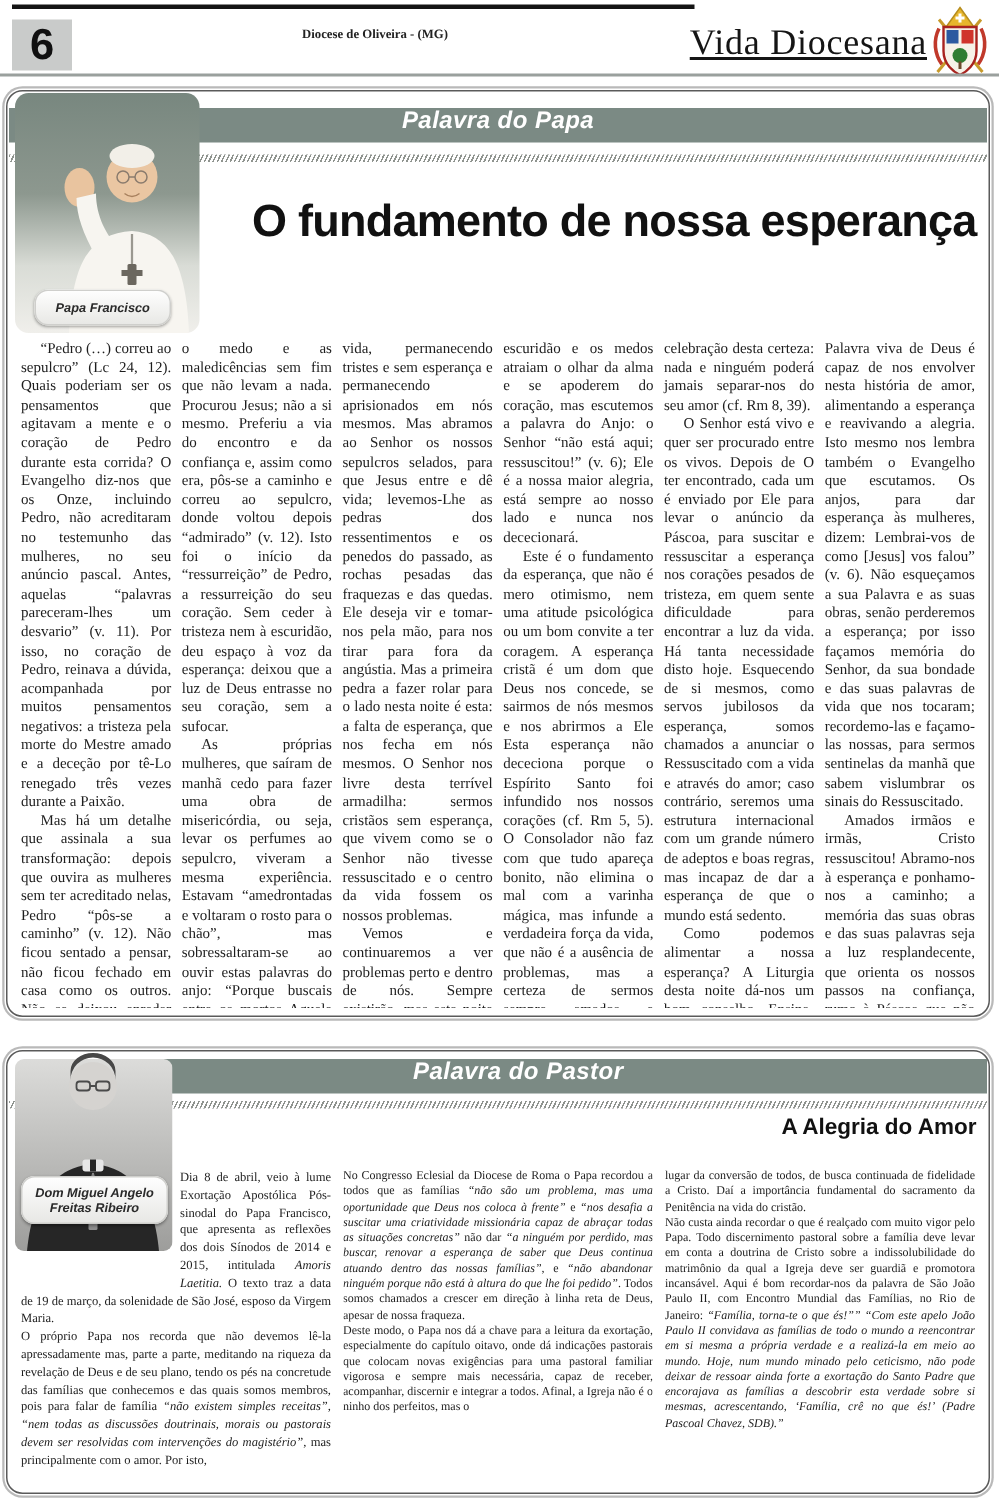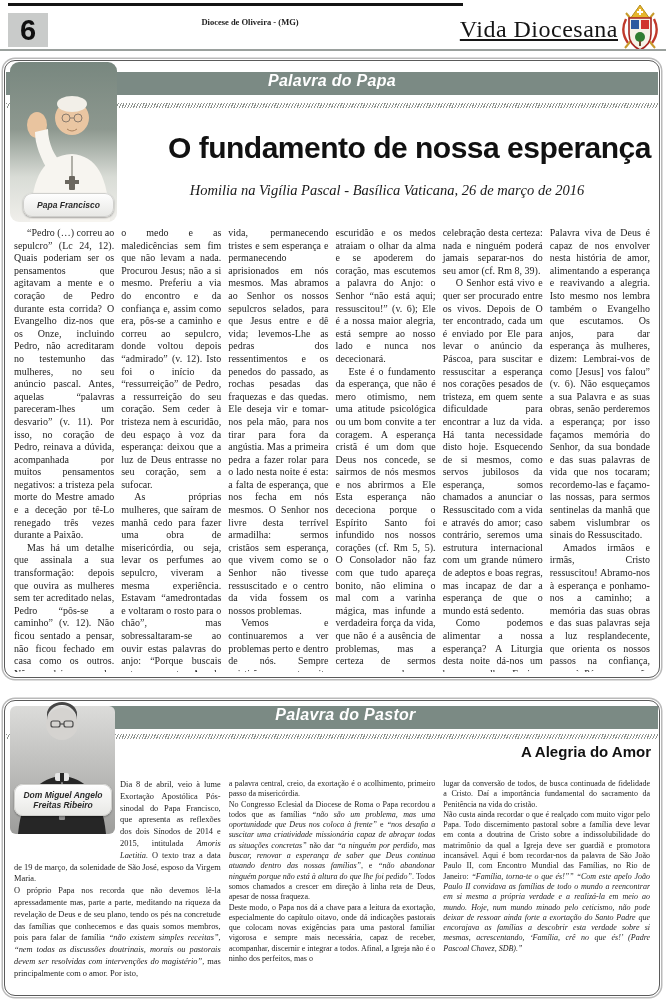--- a/index.html
+++ b/index.html
@@ -26,21 +26,21 @@
           display:flex;align-items:flex-start;justify-content:center;}
   .banner span{font-family:"Liberation Sans",sans-serif;font-weight:bold;font-style:italic;
                font-size:16px;color:#fff;letter-spacing:.3px;}
   .hatch{position:absolute;left:1px;right:1px;height:5px;
          background:repeating-linear-gradient(115deg,#8f948f 0 1px,#ffffff 1px 2.6px);}
 
   
   #papa-box{top:60px;height:616px;}
   #papa-box .banner{top:11px;}
   #papa-box .hatch{top:42px;}
-  .photo-frame{position:absolute;border-radius:9px;overflow:hidden;}
+  .photo-frame{position:absolute;border-radius:9px;overflow:hidden;padding-left:16px;}
   #pope-photo{left:5px;top:1px;width:107px;height:160px;
               background:linear-gradient(#78877f 0%,#8d988f 42%,#d9dcd6 72%,#f0efeb 100%);}
   .cap-pill{position:absolute;background:linear-gradient(#ffffff,#e7e7e4);border-radius:9px;
             box-shadow:inset 0 0 0 1px #cfcfcc,0 1px 2px rgba(0,0,0,.35);
             display:flex;flex-direction:column;align-items:center;justify-content:center;
             font-family:"Liberation Sans",sans-serif;font-style:italic;font-weight:bold;
             font-size:8.5px;color:#2a2a2a;text-align:center;line-height:10px;}
   #pope-caption{left:13px;top:131px;width:91px;height:24px;z-index:4;}
   .headline{position:absolute;left:118px;right:8px;text-align:right;
             font-family:"Liberation Sans",sans-serif;font-weight:bold;color:#111;}
@@ -117,21 +117,20 @@
       <path d="M62,94 L62,116" stroke="#9a9890" stroke-width="1.5" fill="none"></path>
       <rect x="59" y="114" width="6" height="14" rx="1" fill="#6b675f"></rect>
       <rect x="55" y="118" width="14" height="4" fill="#6b675f"></rect>
     </svg>
     <div class="cap-pill" id="pope-caption">
       <div>Papa Francisco</div>
     </div>
   </div>
 
   <div class="headline" id="papa-headline">O fundamento de nossa esperança</div>
-  <div class="subtitle">Homilia na Vigília Pascal - Basílica Vaticana, 26 de março de 2016</div>
   <div id="papa-body">
       <p>“Pedro (…) correu ao sepulcro” (Lc 24, 12). Quais poderiam ser os pensamentos que agitavam a mente e o coração de Pedro durante esta corrida? O Evangelho diz-nos que os Onze, incluindo Pedro, não acreditaram no testemunho das mulheres, no seu anúncio pascal. Antes, aquelas “palavras pareceram-lhes um desvario” (v. 11). Por isso, no coração de Pedro, reinava a dúvida, acompanhada por muitos pensamentos negativos: a tristeza pela morte do Mestre amado e a deceção por tê-Lo renegado três vezes durante a Paixão.</p>
       <p>Mas há um detalhe que assinala a sua transformação: depois que ouvira as mulheres sem ter acreditado nelas, Pedro “pôs-se a caminho” (v. 12). Não ficou sentado a pensar, não ficou fechado em casa como os outros. Não se deixou enredar pela atmosfera pesada daqueles dias, nem aliciar pelas suas dúvidas; não se deixou absorver pelos remorsos, o medo e as maledicências sem fim que não levam a nada. Procurou Jesus; não a si mesmo. Preferiu a via do encontro e da confiança e, assim como era, pôs-se a caminho e correu ao sepulcro, donde voltou depois “admirado” (v. 12). Isto foi o início da “ressurreição” de Pedro, a ressurreição do seu coração. Sem ceder à tristeza nem à escuridão, deu espaço à voz da esperança: deixou que a luz de Deus entrasse no seu coração, sem a sufocar.</p>
       <p>As próprias mulheres, que saíram de manhã cedo para fazer uma obra de misericórdia, ou seja, levar os perfumes ao sepulcro, viveram a mesma experiência. Estavam “amedrontadas e voltaram o rosto para o chão”, mas sobressaltaram-se ao ouvir estas palavras do anjo: “Porque buscais entre os mortos Aquele que está vivo?” (cf. v. 5).</p>
       <p>Também nós, como Pedro e as mulheres, não podemos encontrar a vida, permanecendo tristes e sem esperança e permanecendo aprisionados em nós mesmos. Mas abramos ao Senhor os nossos sepulcros selados, para que Jesus entre e dê vida; levemos-Lhe as pedras dos ressentimentos e os penedos do passado, as rochas pesadas das fraquezas e das quedas. Ele deseja vir e tomar-nos pela mão, para nos tirar para fora da angústia. Mas a primeira pedra a fazer rolar para o lado nesta noite é esta: a falta de esperança, que nos fecha em nós mesmos. O Senhor nos livre desta terrível armadilha: sermos cristãos sem esperança, que vivem como se o Senhor não tivesse ressuscitado e o centro da vida fossem os nossos problemas.</p>
       <p>Vemos e continuaremos a ver problemas perto e dentro de nós. Sempre existirão, mas esta noite é preciso iluminar tais problemas com a luz do Ressuscitado, de certo modo “evangelizá-los”. Não permitamos que a escuridão e os medos atraiam o olhar da alma e se apoderem do coração, mas escutemos a palavra do Anjo: o Senhor “não está aqui; ressuscitou!” (v. 6); Ele é a nossa maior alegria, está sempre ao nosso lado e nunca nos dececionará.</p>
       <p>Este é o fundamento da esperança, que não é mero otimismo, nem uma atitude psicológica ou um bom convite a ter coragem. A esperança cristã é um dom que Deus nos concede, se sairmos de nós mesmos e nos abrirmos a Ele Esta esperança não dececiona porque o Espírito Santo foi infundido nos nossos corações (cf. Rm 5, 5). O Consolador não faz com que tudo apareça bonito, não elimina o mal com a varinha mágica, mas infunde a verdadeira força da vida, que não é a ausência de problemas, mas a certeza de sermos sempre amados e perdoados por Cristo, que por nós venceu o pecado, a morte e o medo. Hoje é a festa da nossa esperança, a celebração desta certeza: nada e ninguém poderá jamais separar-nos do seu amor (cf. Rm 8, 39).</p>
       <p>O Senhor está vivo e quer ser procurado entre os vivos. Depois de O ter encontrado, cada um é enviado por Ele para levar o anúncio da Páscoa, para suscitar e ressuscitar a esperança nos corações pesados de tristeza, em quem sente dificuldade para encontrar a luz da vida. Há tanta necessidade disto hoje. Esquecendo de si mesmos, como servos jubilosos da esperança, somos chamados a anunciar o Ressuscitado com a vida e através do amor; caso contrário, seremos uma estrutura internacional com um grande número de adeptos e boas regras, mas incapaz de dar a esperança de que o mundo está sedento.</p>
       <p>Como podemos alimentar a nossa esperança? A Liturgia desta noite dá-nos um bom conselho. Ensina-nos a recordar as obras de Deus. Com efeito, as leituras narraram-nos a sua fidelidade, a história de seu amor por nós. A Palavra viva de Deus é capaz de nos envolver nesta história de amor, alimentando a esperança e reavivando a alegria. Isto mesmo nos lembra também o Evangelho que escutamos. Os anjos, para dar esperança às mulheres, dizem: Lembrai-vos de como [Jesus] vos falou” (v. 6). Não esqueçamos a sua Palavra e as suas obras, senão perderemos a esperança; por isso façamos memória do Senhor, da sua bondade e das suas palavras de vida que nos tocaram; recordemo-las e façamo-las nossas, para sermos sentinelas da manhã que sabem vislumbrar os sinais do Ressuscitado.</p>
       <p>Amados irmãos e irmãs, Cristo ressuscitou! Abramo-nos à esperança e ponhamo-nos a caminho; a memória das suas obras e das suas palavras seja a luz resplandecente, que orienta os nossos passos na confiança, rumo à Páscoa que não terá fim.”</p>
@@ -147,21 +146,20 @@
 
   <div id="pastor-body">
     <div class="pcol" id="pcol-1">
       <div class="wrap-spacer"></div>
       <div>
           <p><span>Dia 8 de abril, veio à lume Exortação Apostólica Pós-sinodal do Papa Francisco, que apresenta as reflexões dos dois Sínodos de 2014 e 2015, intitulada </span><i>Amoris Laetitia.</i><span> O texto traz a data de 19 de março, da solenidade de São José, esposo da Virgem Maria.</span></p>
           <p><span>O próprio Papa nos recorda que não devemos lê-la apressadamente mas, parte a parte, meditando na riqueza da revelação de Deus e de seu plano, tendo os pés na concretude das famílias que conhecemos e das quais somos membros, pois para falar de família </span><i>“não existem simples receitas”</i><span>, </span><i>“nem todas as discussões doutrinais, morais ou pastorais devem ser resolvidas com intervenções do magistério”</i><span>, mas principalmente com o amor. Por isto,</span></p>
         </div>
     </div>
     <div class="pcol" id="pcol-2">
-        <p><span>a palavra central, creio, da exortação é o acolhimento, primeiro passo da misericórdia.</span></p>
         <p><span>No Congresso Eclesial da Diocese de Roma o Papa recordou a todos que as famílias </span><i>“não são um problema, mas uma oportunidade que Deus nos coloca à frente”</i><span> e </span><i>“nos desafia a suscitar uma criatividade missionária capaz de abraçar todas as situações concretas”</i><span> não dar </span><i>“a ninguém por perdido, mas buscar, renovar a esperança de saber que Deus continua atuando dentro das nossas famílias”</i><span>, e </span><i>“não abandonar ninguém porque não está à altura do que lhe foi pedido”</i><span>. Todos somos chamados a crescer em direção à linha reta de Deus, apesar de nossa fraqueza.</span></p>
         <p><span>Deste modo, o Papa nos dá a chave para a leitura da exortação, especialmente do capítulo oitavo, onde dá indicações pastorais que colocam novas exigências para uma pastoral familiar vigorosa e sempre mais necessária, capaz de receber, acompanhar, discernir e integrar a todos. Afinal, a Igreja não é o ninho dos perfeitos, mas o</span></p>
       </div>
     <div class="pcol" id="pcol-3">
         <p><span>lugar da conversão de todos, de busca continuada de fidelidade a Cristo. Daí a importância fundamental do sacramento da Penitência na vida do cristão.</span></p>
         <p><span>Não custa ainda recordar o que é realçado com muito vigor pelo Papa. Todo discernimento pastoral sobre a família deve levar em conta a doutrina de Cristo sobre a indissolubilidade do matrimônio da qual a Igreja deve ser guardiã e promotora incansável. Aqui é bom recordar-nos da palavra de São João Paulo II, com Encontro Mundial das Famílias, no Rio de Janeiro: </span><i>“Família, torna-te o que és!”” “Com este apelo João Paulo II convidava as famílias de todo o mundo a reencontrar em si mesma a própria verdade e a realizá-la em meio ao mundo. Hoje, num mundo minado pelo ceticismo, não pode deixar de ressoar ainda forte a exortação do Santo Padre que encorajava as famílias a descobrir esta verdade sobre si mesmas, acrescentando, ‘Família, crê no que és!’ (Padre Pascoal Chavez, SDB).”</i></p>
       </div>
   </div>
 </div>
 

